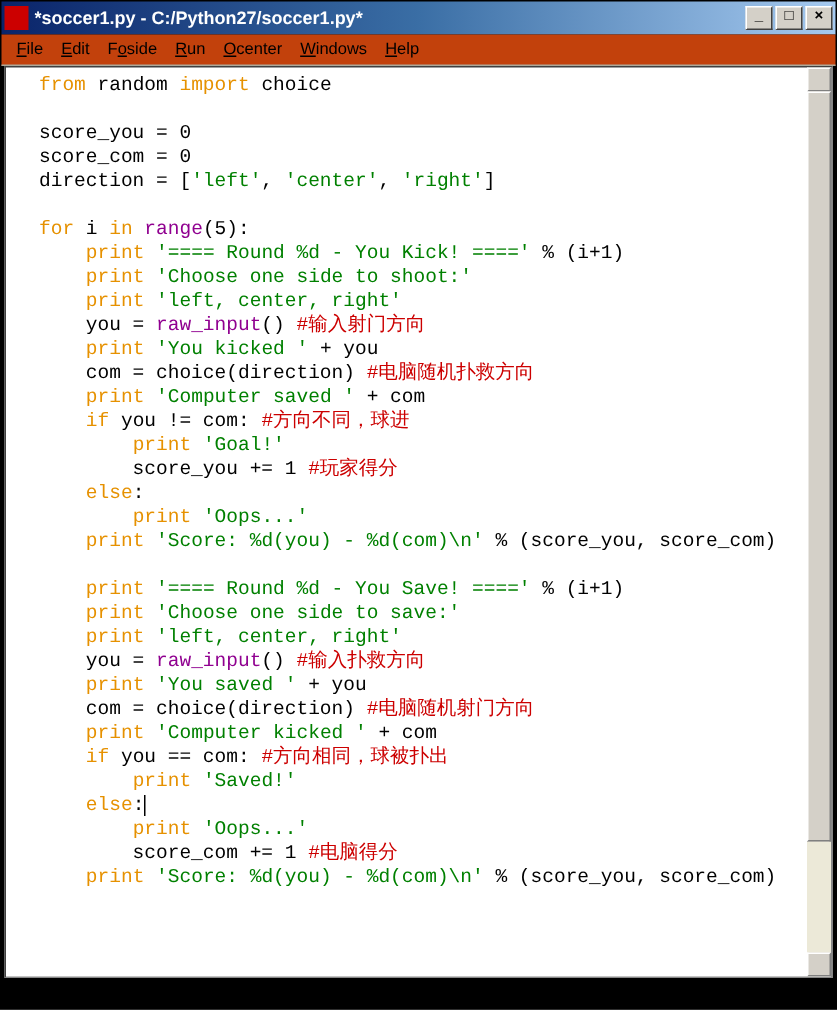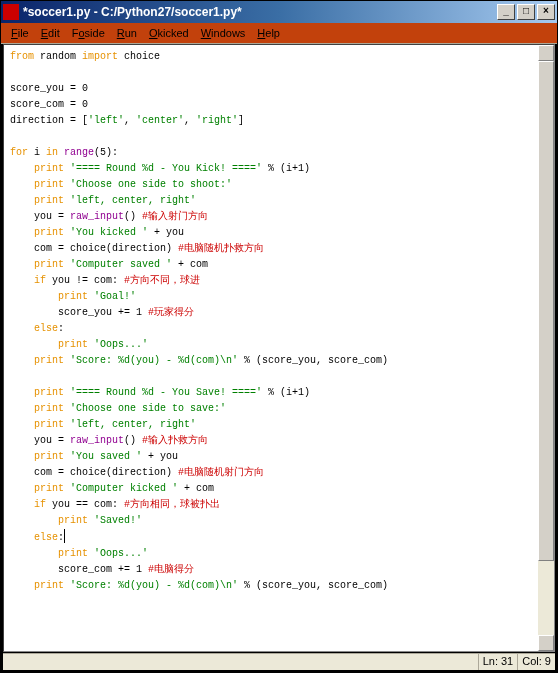--- a/index.html
+++ b/index.html
@@ -6,21 +6,21 @@
 .outer{width:558px;height:673px;border:1px solid #000;box-sizing:border-box;position:relative;}
 .titlebar{background:linear-gradient(to right,#0a246a 0%,#3a6ea5 50%,#a6caf0 100%);height:22px;display:flex;align-items:center;padding:0 2px;box-sizing:border-box;}
 .tb-icon{width:16px;height:16px;background:#c00;display:inline-block;margin-right:4px;}
 .tb-title{color:#fff;font-family:Tahoma,Arial,sans-serif;font-size:12px;font-weight:bold;flex:1;white-space:nowrap;overflow:hidden;}
 .tb-btns{display:flex;}
 .tb-btn{width:16px;height:14px;background:#d4d0c8;border:1px solid #fff;border-right-color:#404040;border-bottom-color:#404040;margin-left:2px;font-family:Arial;font-size:10px;font-weight:bold;line-height:12px;text-align:center;cursor:pointer;}
 .menubar{background:#c2410c;height:20px;display:flex;align-items:center;padding:0 4px;border-bottom:1px solid #aca899;font-family:Tahoma,Arial,sans-serif;font-size:11px;}
 .menuitem{padding:2px 6px;cursor:pointer;}
 .menuitem u{text-decoration:underline;}
 .editor{position:absolute;top:43px;left:2px;right:2px;bottom:20px;background:#fff;overflow:hidden;border:1px solid #888;border-top-color:#404040;border-left-color:#404040;}
-.code{padding:4px 6px;font-family:"Courier New",monospace;font-size:10px;line-height:16px;white-space:pre;color:#000;}
+.code{padding:4px 22px;font-family:"Courier New",monospace;font-size:13px;line-height:16px;white-space:pre;color:#000;}
 .kw{color:#e69100;}
 .fn{color:#900090;}
 .str{color:#008000;}
 .cm{color:#cc0000;}
 .cursor{display:inline-block;width:1px;height:14px;background:#000;vertical-align:text-bottom;}
 .scrollbar{position:absolute;right:0;top:0;bottom:0;width:16px;background:#ece9d8;}
 .sbt{position:absolute;top:0;left:0;right:0;height:16px;background:#d4d0c8;border:1px solid #fff;border-right-color:#808080;border-bottom-color:#808080;box-sizing:border-box;}
 .sbb{position:absolute;bottom:0;left:0;right:0;height:16px;background:#d4d0c8;border:1px solid #fff;border-right-color:#808080;border-bottom-color:#808080;box-sizing:border-box;}
 .sbthumb{position:absolute;top:16px;left:0;right:0;height:500px;background:#d4d0c8;border:1px solid #fff;border-right-color:#808080;border-bottom-color:#808080;box-sizing:border-box;}
 .statusbar{position:absolute;bottom:2px;left:2px;right:2px;height:16px;background:#ece9d8;border-top:1px solid #aca899;display:flex;justify-content:flex-end;font-family:Tahoma,Arial,sans-serif;font-size:11px;}
@@ -38,21 +38,21 @@
       <div class="tb-btn">□</div>
       <div class="tb-btn">×</div>
     </div>
   </div>
 
   <div class="menubar">
     <div class="menuitem"><u>F</u><span>ile</span></div>
     <div class="menuitem"><u>E</u><span>dit</span></div>
     <div class="menuitem">F<u>o</u><span>side</span></div>
     <div class="menuitem"><u>R</u><span>un</span></div>
-    <div class="menuitem"><u>O</u><span>kicked</span></div>
+    <div class="menuitem"><u>O</u><span>center</span></div>
     <div class="menuitem"><u>W</u><span>indows</span></div>
     <div class="menuitem"><u>H</u><span>elp</span></div>
   </div>
 
   <div class="editor">
 <div class="code"><span class="kw">from</span><span> random </span><span class="kw">import</span><span> choice</span>
 
 <span>score_you = 0</span>
 <span>score_com = 0</span>
 <span>direction = [</span><span class="str">'left'</span><span>, </span><span class="str">'center'</span><span>, </span><span class="str">'right'</span><span>]</span>
@@ -87,17 +87,13 @@
 <span>    </span><span class="kw">print</span><span> </span><span class="str">'Score: %d(you) - %d(com)\n'</span><span> % (score_you, score_com)</span>
 
 </div>
     <div class="scrollbar">
       <div class="sbt"></div>
       <div class="sbthumb"></div>
       <div class="sbb"></div>
     </div>
   </div>
 
-  <div class="statusbar">
-    <div class="statcell">Ln: 31</div>
-    <div class="statcell">Col: 9</div>
-  </div>
 </div>
 
 </body></html>

